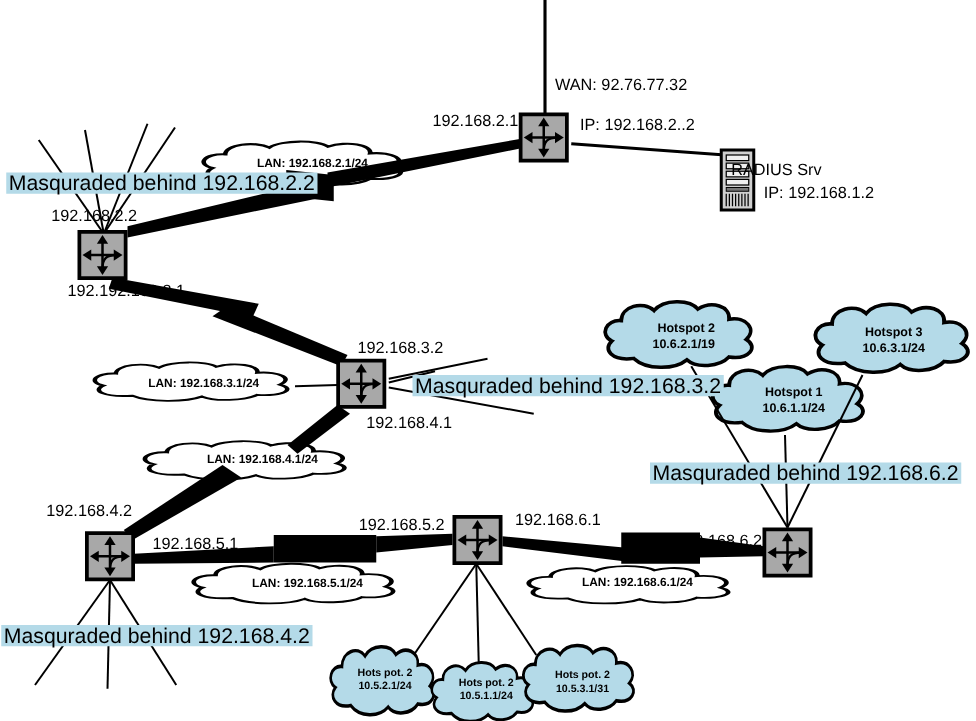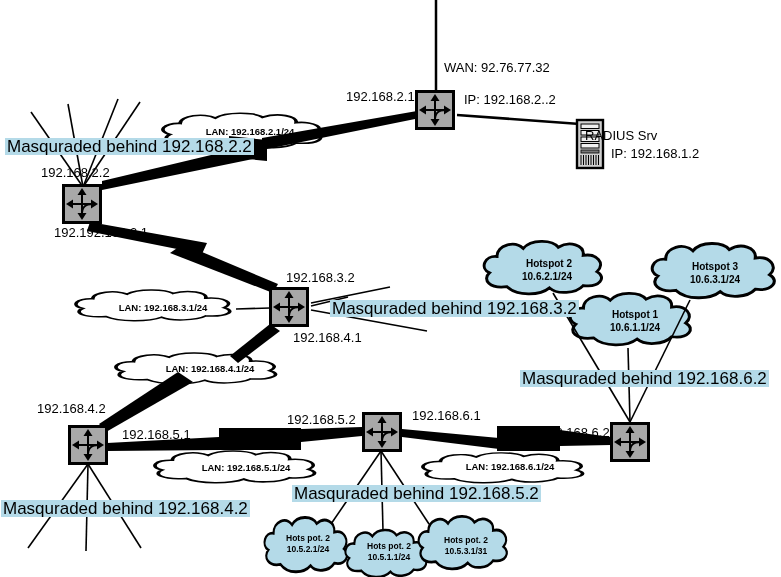--- a/index.html
+++ b/index.html
@@ -131,34 +131,33 @@
   <div class="lbl" style="left:286px;top:270px;">192.168.3.2</div>
   <div class="lbl masq" style="left: 330px; top: 300px; background-color: rgb(180, 218, 232);">Masquraded behind 192.168.3.2</div>
   <div class="lbl" style="left:293px;top:330px;">192.168.4.1</div>
 
   <div class="lbl" style="left:37px;top:401px;">192.168.4.2</div>
   <div class="lbl" style="left:122px;top:427px;">192.168.5.1</div>
   <div class="lbl masq" style="left: 1px; top: 500px; background-color: rgb(180, 218, 232);">Masquraded behind 192.168.4.2</div>
 
   <div class="lbl" style="left:287px;top:412px;">192.168.5.2</div>
   <div class="lbl" style="left:412px;top:408px;">192.168.6.1</div>
-  <div class="lbl masq" style="left: 292px; top: 485px; background-color: rgb(180, 218, 232);">Masquraded behind 192.168.5.2</div>
 
   <div class="lbl" style="left:541px;top:425px;">192.168.6.2</div>
   <div class="lbl masq" style="left: 520px; top: 370px; background-color: rgb(180, 218, 232);">Masquraded behind 192.168.6.2</div>
 
   <div class="cloud-lbl lan-lbl" style="left:250px;top:131px;">LAN: 192.168.2.1/24</div>
   <div class="cloud-lbl lan-lbl" style="left:163px;top:307px;">LAN: 192.168.3.1/24</div>
   <div class="cloud-lbl lan-lbl" style="left:210px;top:368px;">LAN: 192.168.4.1/24</div>
   <div class="cloud-lbl lan-lbl" style="left:246px;top:467px;">LAN: 192.168.5.1/24</div>
   <div class="cloud-lbl lan-lbl" style="left:510px;top:466px;">LAN: 192.168.6.1/24</div>
 
   <div class="cloud-lbl hs-lbl" style="left:547px;top:270px;text-align:right;">
     <div>Hotspot 2</div>
-    <div>10.6.2.1/24</div>
+    <div>10.6.2.1/19</div>
   </div>
   <div class="cloud-lbl hs-lbl" style="left:715px;top:273px;">
     <div>Hotspot 3</div>
     <div>10.6.3.1/24</div>
   </div>
   <div class="cloud-lbl hs-lbl" style="left:635px;top:321px;">
     <div>Hotspot 1</div>
     <div>10.6.1.1/24</div>
   </div>
 

